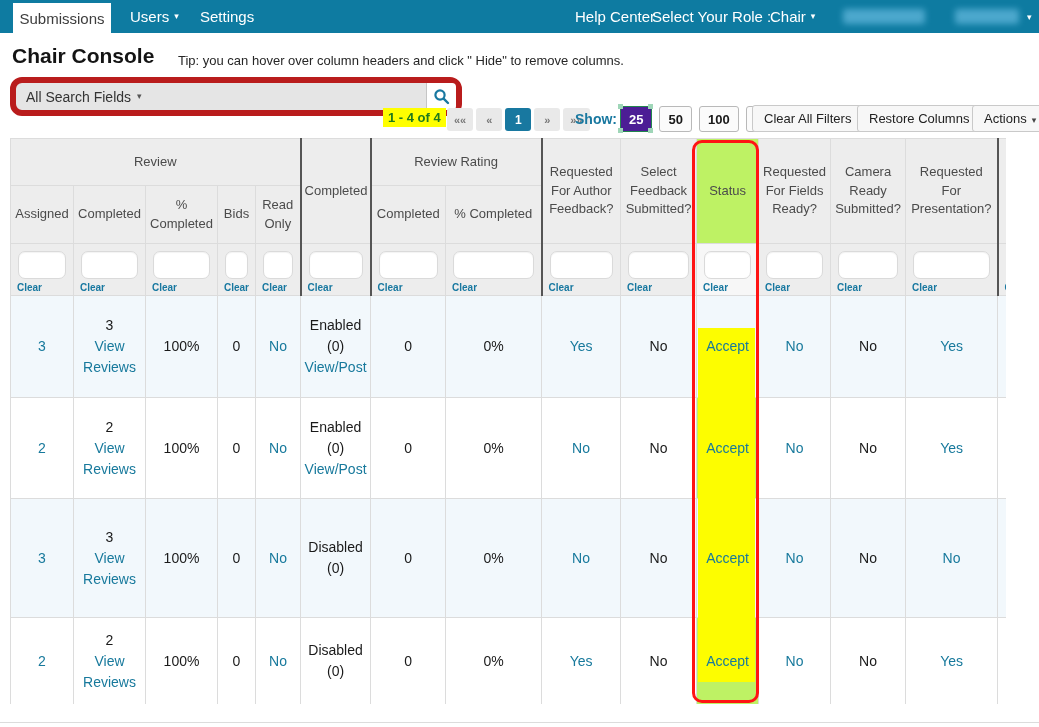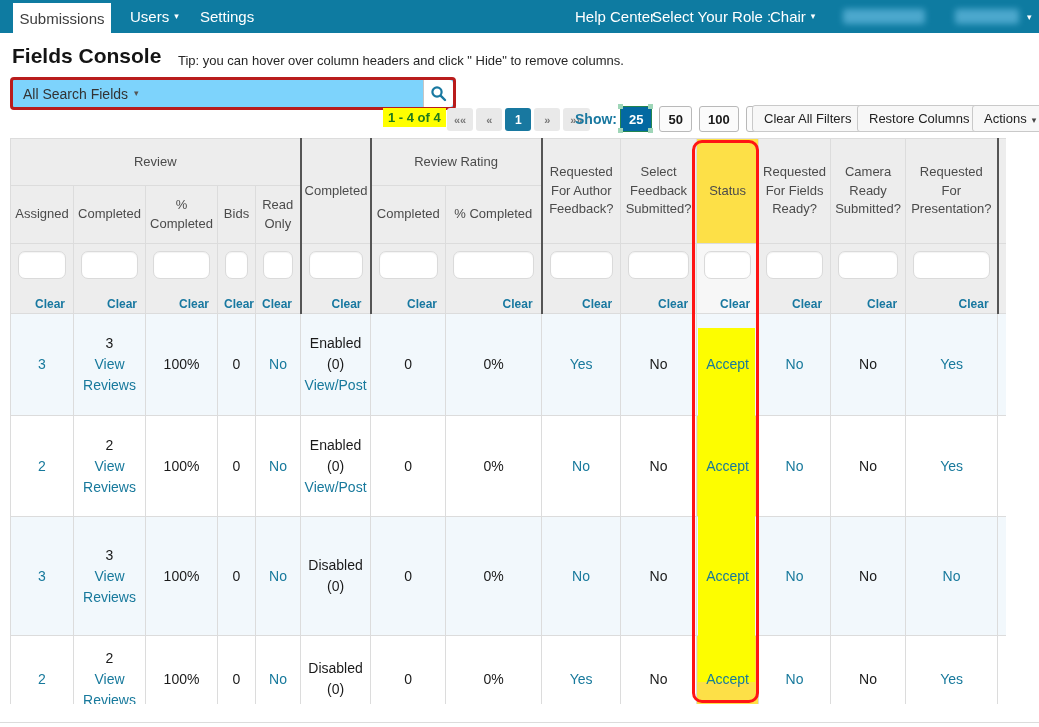--- a/index.html
+++ b/index.html
@@ -16,21 +16,21 @@
   .caret{font-size:9px;line-height:1}
   .blur-redact{position:absolute;top:9px;height:15px;background:#5cb3d8;opacity:.8;
       filter:blur(3px);border-radius:3px}
   .blur1{left:843px;width:82px}.blur2{left:955px;width:64px}
   .nav-caret-end{position:absolute;left:1027px;top:12px;color:#fff;font-size:9px}
   
   .title{position:absolute;left:12px;top:44px;font-size:21px;font-weight:bold;color:#141414}
   .tip{position:absolute;left:178px;top:53px;font-size:13px;color:#262626}
   
   .searchbar{position:absolute;left:10px;top:77px;width:440px;height:27px;
-      border:3px solid #b91c1c;border-radius:4px;background:#7dd3fc}
+      border:6px solid #b91c1c;border-radius:12px;background:#e5e5e5}
   .sel{position:absolute;left:10px;top:0;height:27px;display:flex;align-items:center;gap:6px;
       font-size:14px;color:#333;cursor:pointer}
   .sel .caret{color:#555}
   .searchinput{position:absolute;left:140px;top:1px;width:250px;height:25px;border:none;outline:none;
       font-size:14px;background:transparent;font-family:inherit}
   .searchinput::placeholder{font-style:italic;color:#999}
   .searchbtn{position:absolute;right:0;top:0;width:30px;height:27px;border:none;
       border-left:1px solid #c5c5c5;background:#fff;border-radius:0 4px 4px 0;
       display:flex;align-items:center;justify-content:center;cursor:pointer}
   
@@ -38,43 +38,43 @@
       font-weight:bold;font-size:13px;padding:2px 5px}
   .pager{position:absolute;left:447px;top:108px;display:flex;gap:3px}
   .pgbtn{min-width:26px;height:23px;background:#e9e9e9;border:none;border-radius:3px;color:#777;
       font-weight:bold;font-size:11px;padding:0 7px;font-family:inherit;cursor:pointer}
   .pgbtn.active{background:#1878a0;color:#fff;font-size:12px}
   .show-label{position:absolute;left:575px;top:111px;color:#1878a0;font-weight:bold;font-size:14px}
   .sizes{position:absolute;left:620px;top:106px;display:flex;gap:7px}
   .szbtn{min-width:30px;height:26px;background:#fbfbfb;border:1px solid #b9b9b9;border-radius:3px;
       font-size:13px;font-weight:bold;color:#191919;font-family:inherit;position:relative;
       padding:0 8px;cursor:pointer}
-  .szbtn.active{background:#0369a1;border-color:#23854f;color:#fff}
+  .szbtn.active{background:#4c1d95;border-color:#23854f;color:#fff}
   .szbtn.active::after{content:"";position:absolute;left:-3px;top:-3px;width:5px;height:5px;
       background:#9fd6b8;box-shadow:30px 0 #9fd6b8,0 24px #9fd6b8,30px 24px #9fd6b8}
   .act-btn{position:absolute;top:105px;height:27px;background:#f7f7f7;border:1px solid #c9c9c9;
       border-radius:3px;font-size:13px;color:#222;font-family:inherit;padding:0 11px;cursor:pointer;
       white-space:nowrap}
   #btn-clear{left:752px}#btn-restore{left:857px}#btn-actions{left:972px}
   .act-btn .caret{color:#444;margin-left:5px}
   
   .grid-wrap{position:absolute;left:10px;top:138px;width:996px;height:566px;overflow:hidden}
   table{border-collapse:collapse;table-layout:fixed;width:1057px}
   th,td{border:1px solid #dcdcdc;text-align:center;vertical-align:middle;overflow:hidden}
   thead th{background:#ededed;font-weight:normal;font-size:13px;color:#4b4b4b;padding:3px;line-height:1.45}
   tr.h1{height:47px}tr.h2{height:58px}tr.filter{height:48px}
   tr.filter td{background:#ededed;vertical-align:top;padding:0 6px}
   .flt{display:block;margin:7px auto 0;width:calc(100% - 2px);height:28px;border:1px solid #dadada;
       border-radius:7px;background:#fff;box-shadow:inset 0 1px 1px rgba(0,0,0,.05);
       box-sizing:border-box;outline:none}
-  .clr{display:block;text-align:right;font-size:12px;font-weight:bold;color:#1878a0;
-      margin:16px 2px 0 0;cursor:pointer}
+  .clr{display:block;text-align:left;font-size:10px;font-weight:bold;color:#1878a0;
+      margin:1px 2px 0 0;cursor:pointer}
   tbody td{font-size:14px;color:#1a1a1a;background:#fff;padding:2px;line-height:1.5}
   tr.stripe td{background:#f2f8fc}
-  td.status-col,th.status-col{background:#fde047}
+  td.status-col,th.status-col{background:#bef264}
   tr.filter td.status-col{background:#f7f7f7}
   .lnk{color:#17799c;text-decoration:none;cursor:pointer}
   .st{position:relative;z-index:5}
   .dk-l{border-left:2px solid #555}.dk-r{border-right:2px solid #555}
   
   .hl-yellow{position:absolute;left:698px;top:328px;width:57px;height:354px;background:#fdfd00;z-index:2}
   .hl-red{position:absolute;left:692px;top:140px;width:67px;height:563px;border:3px solid #ff1414;
       border-radius:10px;z-index:6;box-sizing:border-box;pointer-events:none}
   .footline{position:absolute;left:0;top:722px;width:1039px;height:1px;background:#dcdcdc}
 </style>
@@ -100,21 +100,21 @@
   </div>
   <div class="navitem nav-role">
     <span>Chair</span>
     <span class="caret">▾</span>
   </div>
   <div class="blur-redact blur1"></div>
   <div class="blur-redact blur2"></div>
   <div class="nav-caret-end">▾</div>
 </div>
 
-<div class="title">Fields Console</div>
+<div class="title">Chair Console</div>
 <div class="tip">Tip: you can hover over column headers and click " Hide" to remove columns.</div>
 
 <div class="searchbar">
   <div class="sel">
     <span>All Search Fields</span>
     <span class="caret">▾</span>
   </div>
   <button class="searchbtn">
     <span style="display:flex">
       <svg width="17" height="17" viewBox="0 0 17 17" fill="none">

